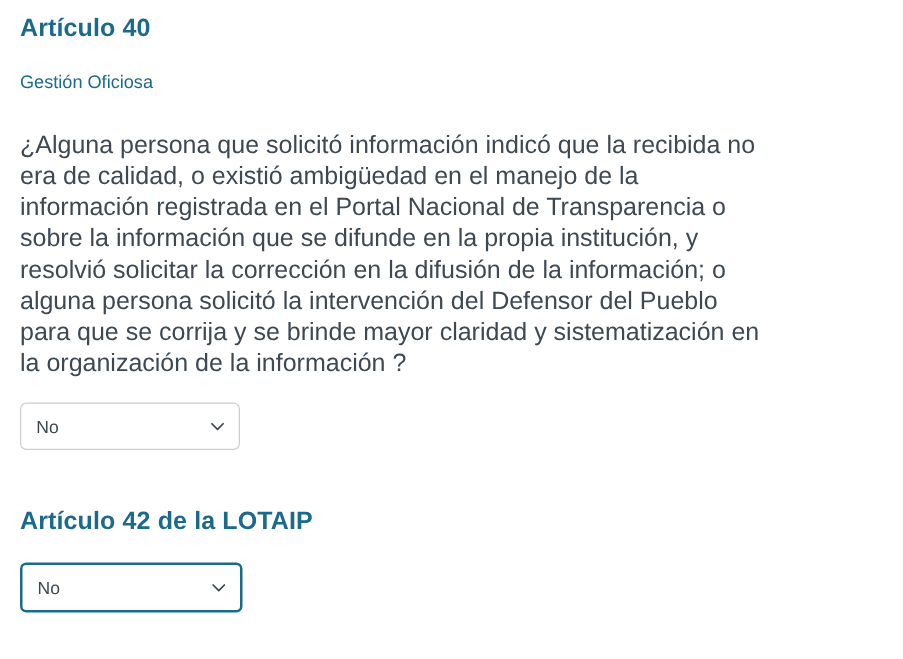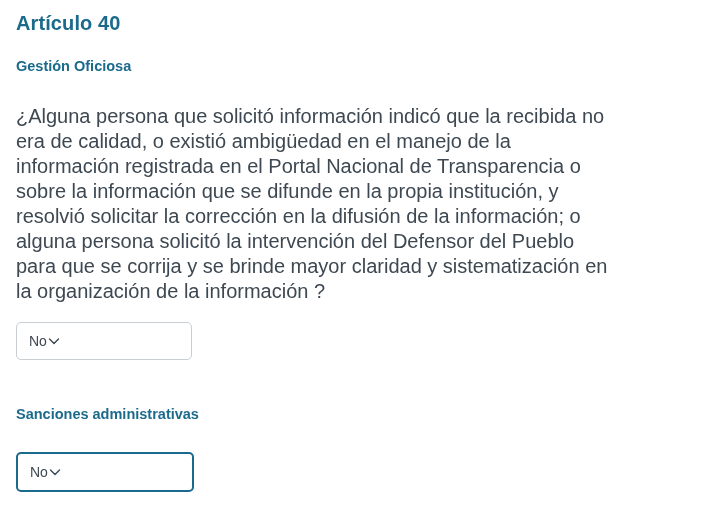--- a/index.html
+++ b/index.html
@@ -28,21 +28,21 @@
   .article-title {
     font-size: 20px;
     font-weight: bold;
     color: #1b6a8c;
     letter-spacing: 0.1px;
     margin: 0 0 20px 0;
     line-height: 26px;
   }
   .article-subtitle {
     font-size: 14.5px;
-    font-weight: bold;
+    font-weight: normal;
     color: #1b6a8c;
     margin: 0 0 28px 0;
     line-height: 20px;
   }
   .question {
     font-size: 20px;
     color: #3d4852;
     line-height: 25px;
     margin: 0 0 18px 0;
     max-width: 660px;
@@ -57,20 +57,21 @@
     height: 38px;
     border: 1px solid #c9ced3;
     border-radius: 5px;
     background: #ffffff;
     display: flex;
     align-items: center;
     padding: 0 10px 0 12px;
     font-size: 14px;
     color: #3d4852;
     cursor: pointer;
+    justify-content: space-between;
   }
   .select-box.focused {
     border: 2px solid #1b6a8c;
     width: 178px;
     height: 40px;
   }
   .select-value {
     font-size: 14px;
     color: #3d4852;
     line-height: 18px;
@@ -102,21 +103,21 @@
             <path d="M2.5 5 L7 9.5 L11.5 5" stroke="#3d4852" stroke-width="1.4" stroke-linecap="round" stroke-linejoin="round"></path>
           </svg>
         </span>
       </div>
     </div>
   </div>
 
   <div class="gap-1"></div>
 
   <div class="section">
-    <h3 class="article-subtitle">Sanciones administrativas</h3>
+    <h2 class="article-title">Artículo 42 de la LOTAIP</h2>
     <div class="select-wrap">
       <div class="select-box focused">
         <span class="select-value">No</span>
         <span class="chev">
           <svg width="14" height="14" viewBox="0 0 14 14" fill="none" xmlns="http://www.w3.org/2000/svg">
             <path d="M2.5 5 L7 9.5 L11.5 5" stroke="#3d4852" stroke-width="1.4" stroke-linecap="round" stroke-linejoin="round"></path>
           </svg>
         </span>
       </div>
     </div>

